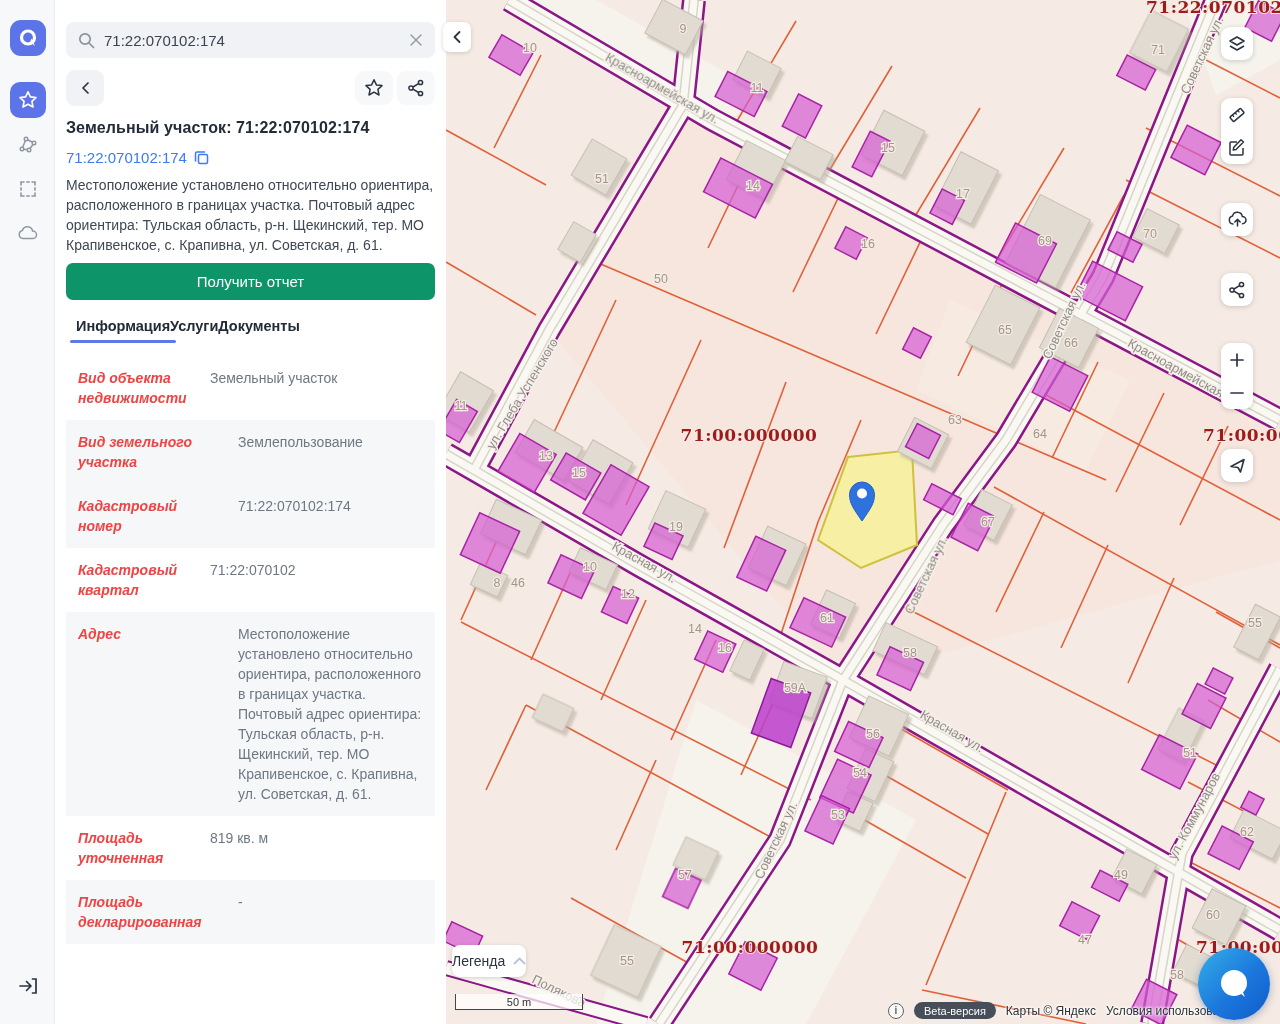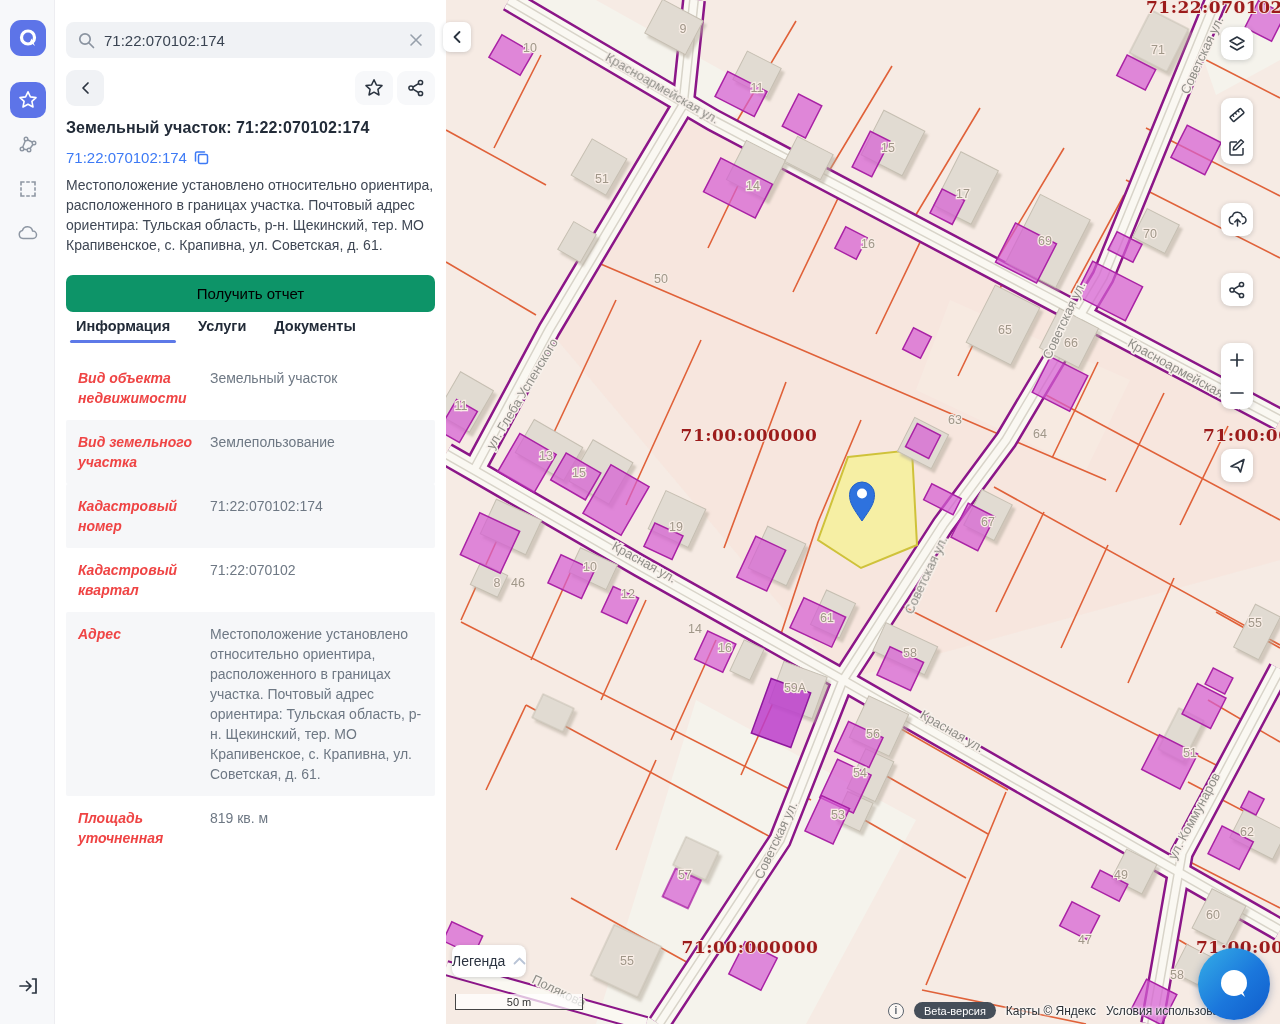--- a/index.html
+++ b/index.html
@@ -18,27 +18,27 @@
   .search-box { position:absolute; left:11px; top:22px; width:369px; height:36px; background:#f0f2f5; border-radius:8px; display:flex; align-items:center; padding:0 12px; }
   .search-box input { flex:1; border:none; outline:none; background:transparent; font-size:15px; color:#3a4452; font-family:"Liberation Sans",sans-serif; margin-left:9px; }
   .toolbar { position:absolute; left:11px; top:70px; width:369px; height:36px; }
   .back-btn { position:absolute; left:0; top:0; width:38px; height:36px; background:#f0f2f5; border-radius:9px; display:flex; align-items:center; justify-content:center; cursor:pointer; }
   .tb-right { position:absolute; right:0; top:1px; display:flex; gap:4px; }
   .tb-btn { width:38px; height:34px; border-radius:9px; background:#f7f8fa; display:flex; align-items:center; justify-content:center; cursor:pointer; }
   .obj-title { position:absolute; left:11px; top:119px; width:369px; font-size:16px; font-weight:700; color:#222b38; letter-spacing:.1px; }
   .obj-link-row { position:absolute; left:11px; top:149px; display:flex; align-items:center; gap:7px; }
   .obj-link { font-size:15px; color:#3d7af5; text-decoration:none; cursor:pointer; }
   .obj-desc { position:absolute; left:11px; top:175px; width:369px; font-size:14px; line-height:20px; color:#3f4754; }
-  .report-btn { position:absolute; left:11px; top:275px; width:369px; height:37px; background:#0d9468; border:none; border-radius:7px; color:#000000; font-size:15px; font-weight:500; font-family:"Liberation Sans",sans-serif; cursor:pointer;text-align:center; }
-  .tabs { position:absolute; left:11px; top:312px; width:369px; display:flex; gap:28px; padding-left:10px; }
+  .report-btn { position:absolute; left:11px; top:263px; width:369px; height:37px; background:#0d9468; border:none; border-radius:7px; color:#ffffff; font-size:15px; font-weight:500; font-family:"Liberation Sans",sans-serif; cursor:pointer;text-align:center; }
+  .tabs { position:absolute; left:11px; top:312px; width:369px; display:flex; padding-left:10px; }
   .tab { font-size:14.5px; font-weight:700; color:#222b38; padding:6px 0 9px; border:none; background:none; cursor:pointer; font-family:"Liberation Sans",sans-serif; position:relative; }
   .tab.active::after { content:""; position:absolute; left:-6px; right:-6px; bottom:0; height:3px; border-radius:2px; background:#5d79e8; }
   .info-table { position:absolute; left:11px; top:356px; width:369px; height:602px; overflow:hidden; }
   .row { display:flex; padding:8px 0 8px 12px; background:#fff; }
-  .row.alt { background:#f6f7f9; border-radius:2px; }
+  .row.alt { background:#f6f7f9; border-radius:2px;gap:28px; }
   .cell-label { width:132px; min-width:132px; font-size:14px; line-height:20px; font-weight:600; color:#ef4444; padding:4px 8px 4px 0;font-style:italic; }
   .cell-value { flex:1; font-size:14px; line-height:20px; color:#6e7884; padding:4px 12px 4px 0; }
 
   
   .map { position:absolute; left:446px; top:0; width:834px; height:1024px; overflow:hidden; background:#f6ebe4; }
   .map svg.base { position:absolute; left:0; top:0; }
   text.street { font-family:"Liberation Sans",sans-serif; font-size:13px; fill:#8f8e88; paint-order:stroke; stroke:#f7f0ea; stroke-width:3px; }
   text.pnum { font-family:"Liberation Sans",sans-serif; font-size:12.5px; fill:#a09789; paint-order:stroke; stroke:#f7ece5; stroke-width:2.5px; }
   text.cad { font-family:"DejaVu Serif",serif; font-size:17px; font-weight:700; fill:#9c1b1b; letter-spacing:.5px; paint-order:stroke; stroke:#f6e9e1; stroke-width:2px; }
   .bgray { fill:#e1dbd2; stroke:#c6bfb2; stroke-width:1; }
@@ -482,16 +482,20 @@
           <div class="cell-value">71:22:070102</div>
         </div>
         <div class="row alt">
           <div class="cell-label">Адрес</div>
           <div class="cell-value">Местоположение установлено относительно ориентира, расположенного в границах участка. Почтовый адрес ориентира: Тульская область, р-н. Щекинский, тер. МО Крапивенское, с. Крапивна, ул. Советская, д. 61.</div>
         </div>
         <div class="row">
           <div class="cell-label">Площадь уточненная</div>
           <div class="cell-value">819 кв. м</div>
         </div>
+        <div class="row alt">
+          <div class="cell-label">Площадь декларированная</div>
+          <div class="cell-value">-</div>
+        </div>
       </div>
   </div>
 
 </div>
 
 </body></html>

